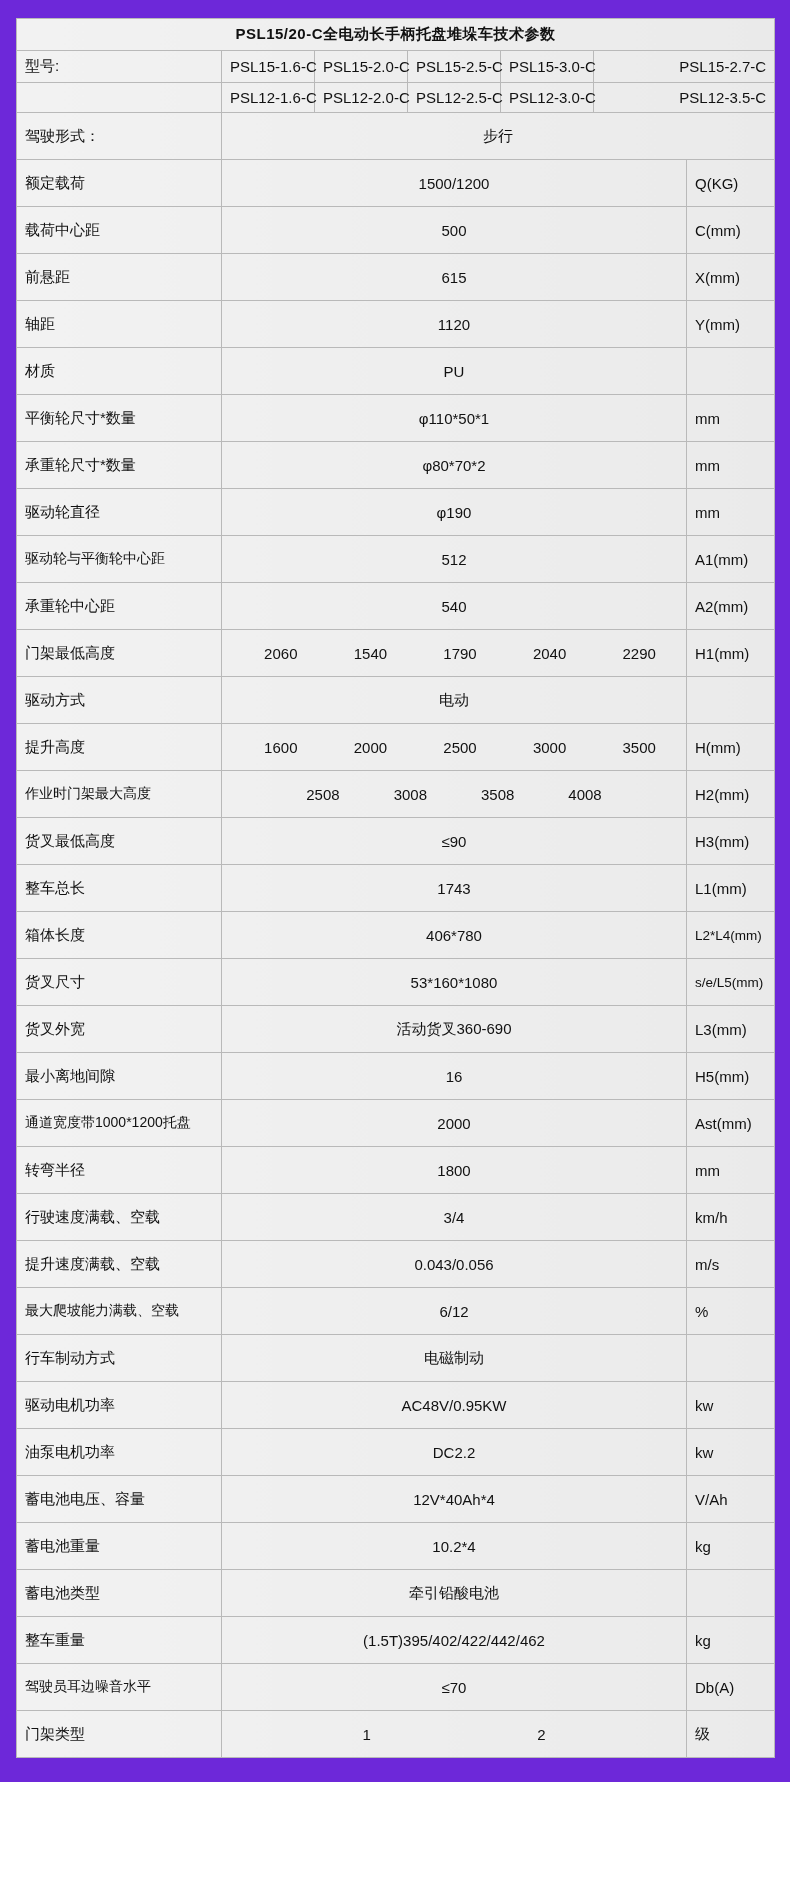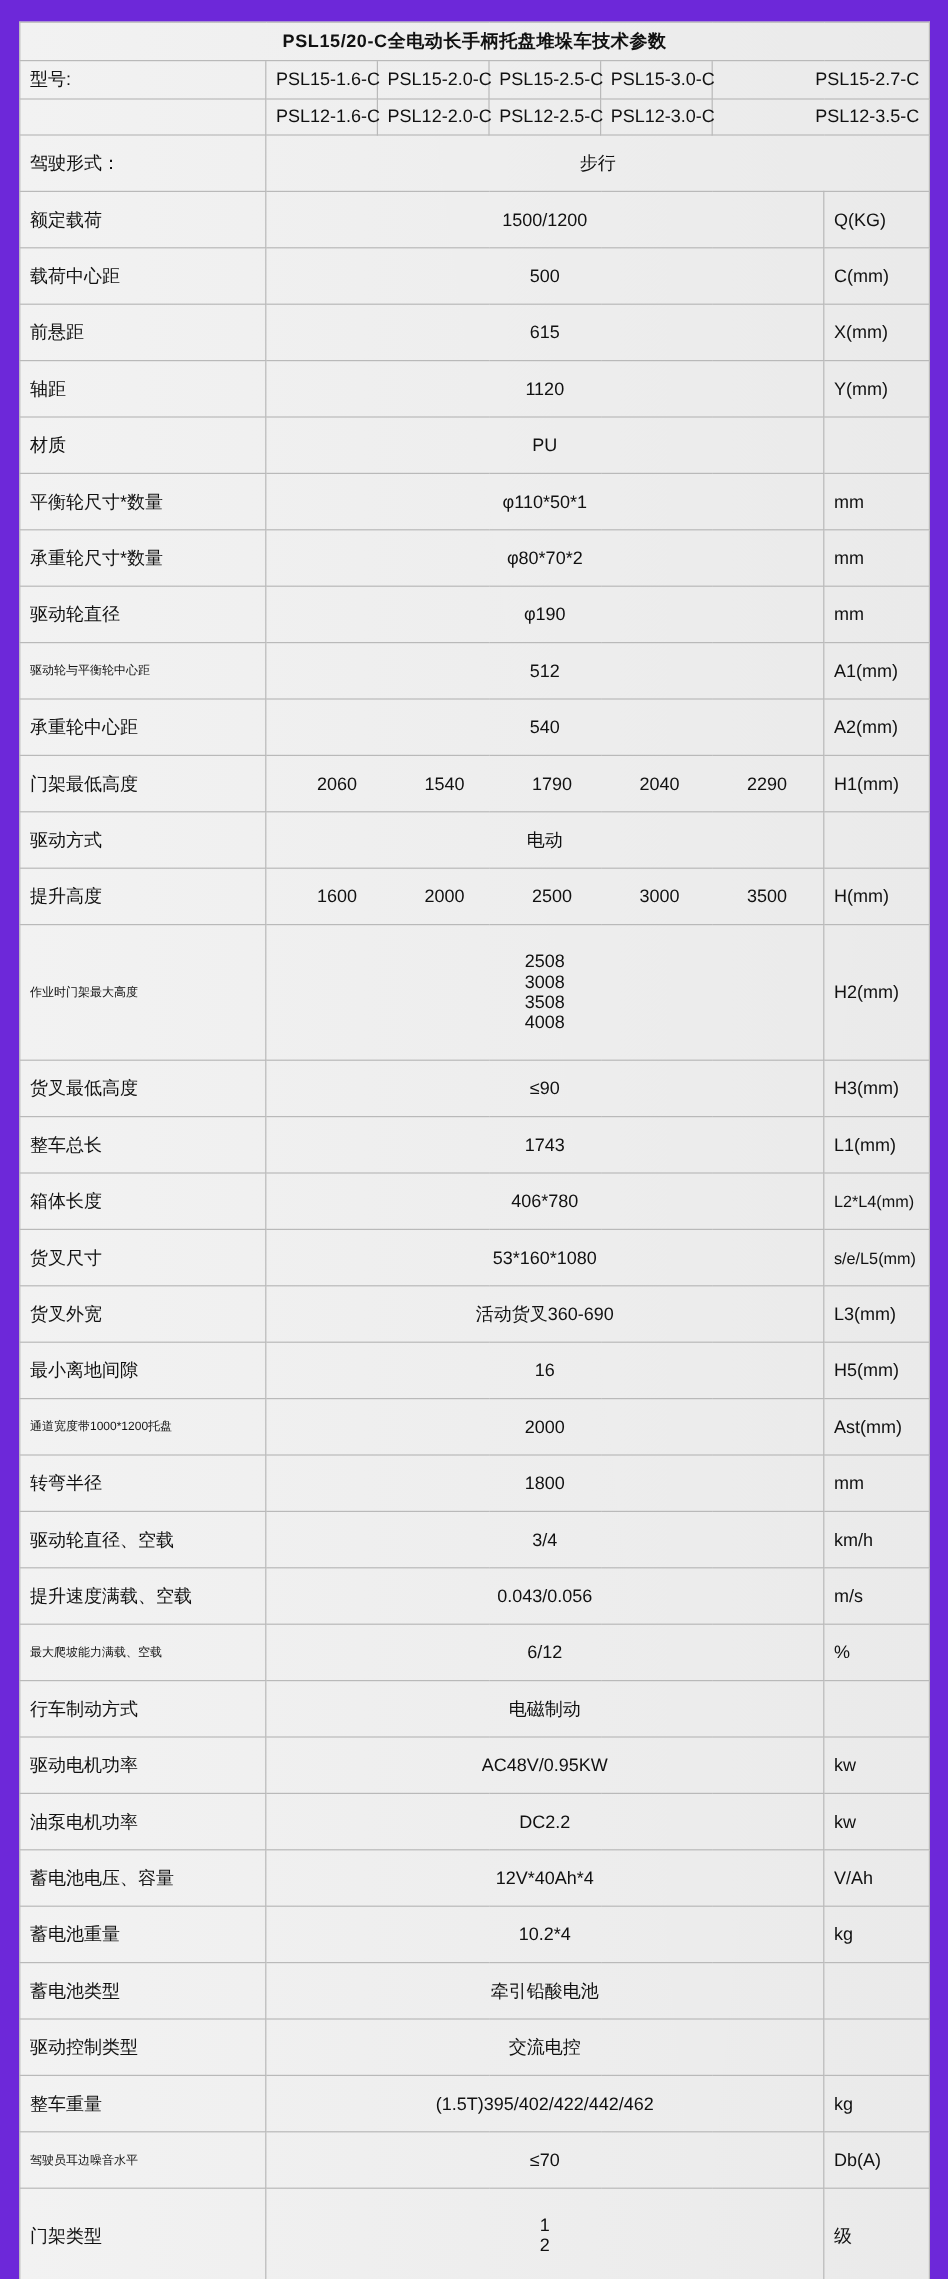--- a/index.html
+++ b/index.html
@@ -39,21 +39,21 @@
     letter-spacing: 0.5px;
     padding: 12px 4px 12px 4px;
     color: #000000;
   }
   .label {
     text-align: left;
     white-space: nowrap;
     font-size: 15px;
   }
   .label.small {
-    font-size: 10px;
+    font-size: 14px;
   }
   .unit {
     text-align: left;
     font-size: 15px;
     white-space: nowrap;
   }
   .unit.small {
     font-size: 13.5px;
   }
   .model {
@@ -78,22 +78,21 @@
   .multi span {
     font-size: 15px;
     text-align: center;
     flex: 1 1 0;
   }
   .multi.inset {
     padding: 0 6px;
   }
   .multi.narrow {
     width: 78%;
-    margin: 16px auto;
-    flex-direction: column;
+    margin: 0 auto;
   }
 </style>
 </head>
 <body>
 
 <div class="sheet">
   <table class="spec">
     <colgroup>
       <col style="width:205px">
       <col style="width:93px">
@@ -280,21 +279,21 @@
         <td class="unit">Ast(mm)</td>
       </tr>
 
       <tr class="row-h">
         <td class="label">转弯半径</td>
         <td class="val-center" colspan="5">1800</td>
         <td class="unit">mm</td>
       </tr>
 
       <tr class="row-h">
-        <td class="label">驱动轮直径、空载</td>
+        <td class="label">行驶速度满载、空载</td>
         <td class="val-center" colspan="5">3/4</td>
         <td class="unit">km/h</td>
       </tr>
 
       <tr class="row-h">
         <td class="label">提升速度满载、空载</td>
         <td class="val-center" colspan="5">0.043/0.056</td>
         <td class="unit">m/s</td>
       </tr>
 
@@ -333,25 +332,20 @@
         <td class="val-center" colspan="5">10.2*4</td>
         <td class="unit">kg</td>
       </tr>
 
       <tr class="row-h">
         <td class="label">蓄电池类型</td>
         <td class="val-center" colspan="5">牵引铅酸电池</td>
         <td class="unit"></td>
       </tr>
 
-      <tr class="row-h">
-        <td class="label">驱动控制类型</td>
-        <td class="val-center" colspan="5">交流电控</td>
-        <td class="unit"></td>
-      </tr>
 
       <tr class="row-h">
         <td class="label">整车重量</td>
         <td class="val-center" colspan="5">(1.5T)395/402/422/442/462</td>
         <td class="unit">kg</td>
       </tr>
 
       <tr class="row-h">
         <td class="label small">驾驶员耳边噪音水平</td>
         <td class="val-center" colspan="5">≤70</td>

